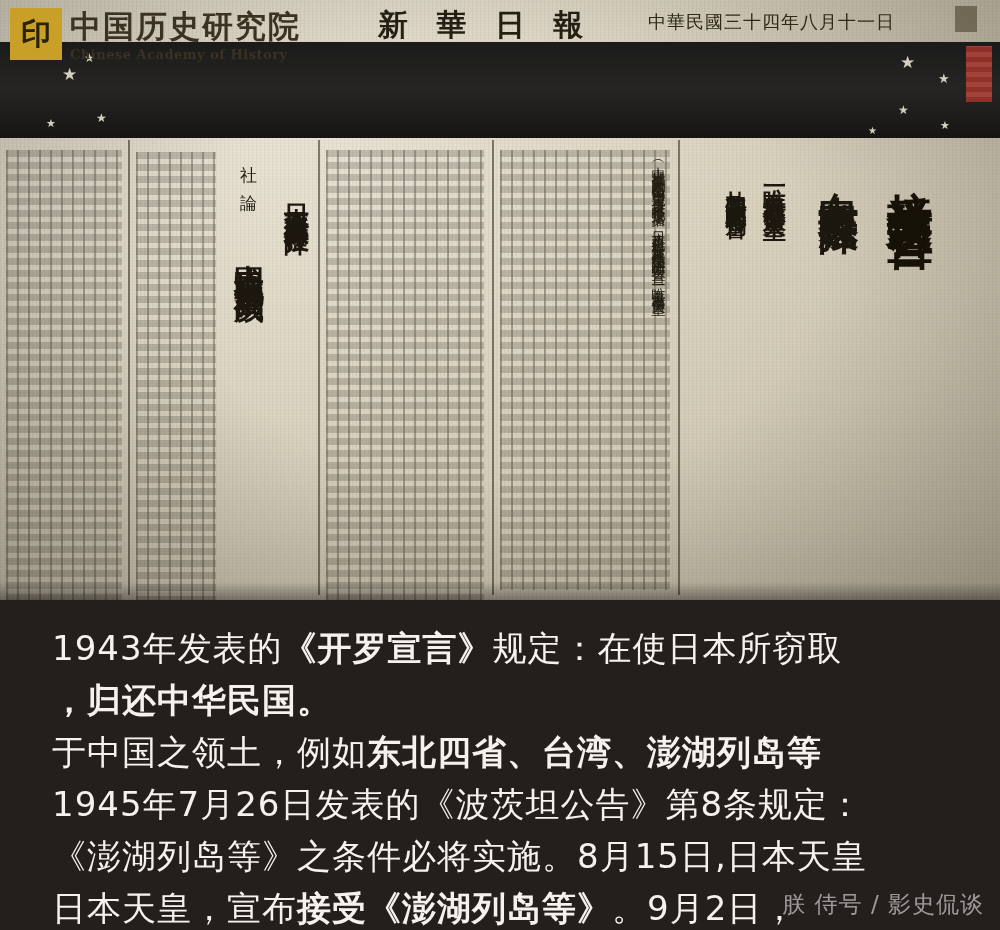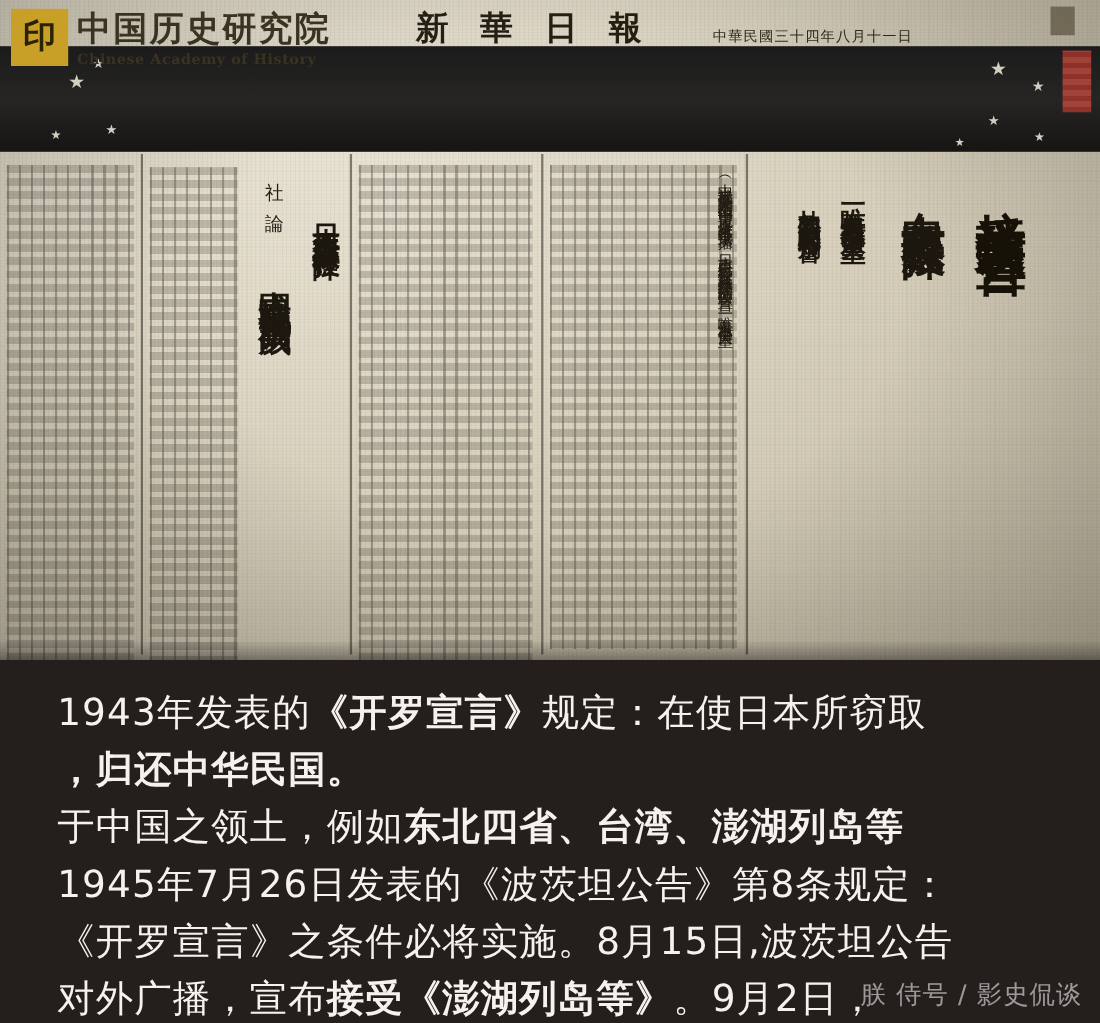--- a/index.html
+++ b/index.html
@@ -99,23 +99,23 @@
     left: 378px; top: 1px;
     font-family: "DejaVu Serif", serif;
     font-size: 30px;
     font-weight: bold;
     letter-spacing: 9px;
     color: #241f13;
     white-space: nowrap;
   }
   .masthead-date {
     position: absolute;
-    left: 648px; top: 20px;
-    font-family: "DejaVu Serif", serif;
-    font-size: 13px;
+    left: 648px; top: 6px;
+    font-family: "DejaVu Serif", serif;
+    font-size: 18px;
     letter-spacing: 1px;
     color: #2e2819;
     white-space: nowrap;
   }
   .masthead-stamp {
     position: absolute;
     left: 955px; top: 2px;
     width: 22px; height: 26px;
     background: #5d5441;
     opacity: .75;
@@ -310,18 +310,18 @@
         <div class="logo-en">Chinese Academy of History</div>
       </div>
     </div>
   </div>
 
   <div class="caption">
     <div class="cap-line" id="cap0"><span>1943年发表的</span><span class="bold">《开罗宣言》</span><span>规定：在使日本所窃取</span></div>
     <div class="cap-line" id="cap2"><span class="bold">，归还中华民国。</span></div>
     <div class="cap-line" id="cap1"><span>于中国之领土，例如</span><span class="bold">东北四省、台湾、澎湖列岛等</span></div>
     <div class="cap-line" id="cap3"><span>1945年7月26日发表的《波茨坦公告》第8条规定：</span></div>
-    <div class="cap-line" id="cap4"><span>《开罗宣言》之条件必将实施。8月15日,波茨坦公告</span></div>
-    <div class="cap-line" id="cap5"><span>对外广播，宣布</span><span class="bold">接受《澎湖列岛等》</span><span>。9月2日，</span></div>
+    <div class="cap-line" id="cap4"><span>《澎湖列岛等》之条件必将实施。8月15日,日本天皇</span></div>
+    <div class="cap-line" id="cap5"><span>日本天皇，宣布</span><span class="bold">接受《澎湖列岛等》</span><span>。9月2日，</span></div>
     <div class="watermark">朕 侍号 / 影史侃谈</div>
   </div>
 
 </div>
 
 </body></html>

